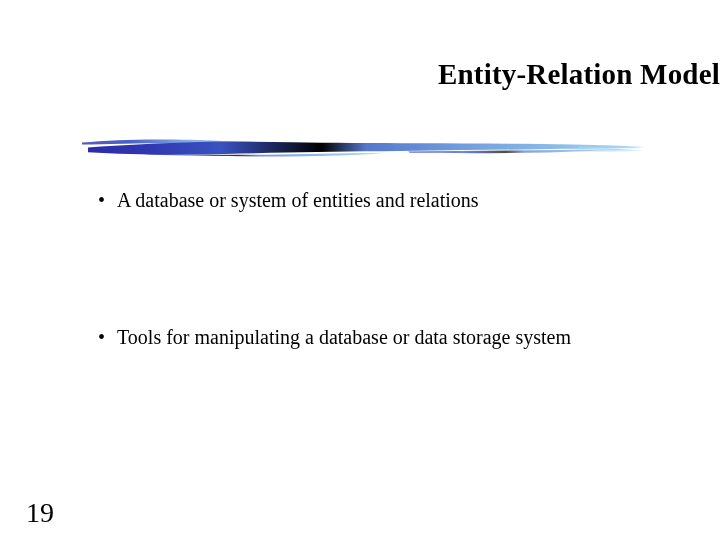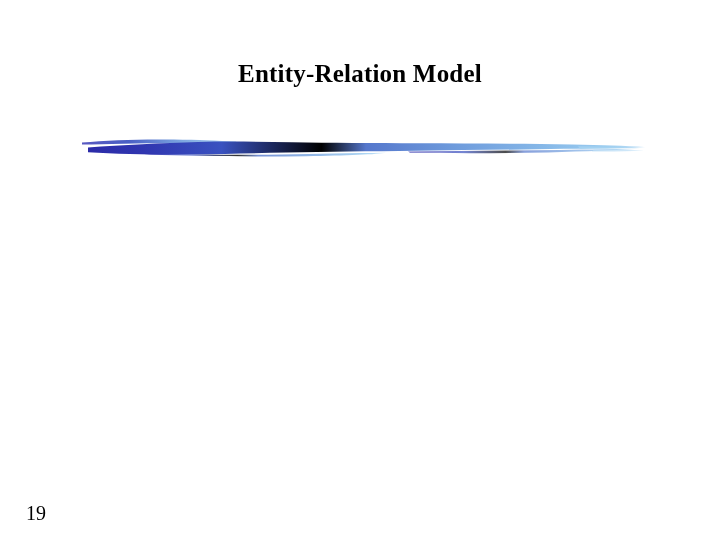--- a/index.html
+++ b/index.html
@@ -23,23 +23,23 @@
     height: 540px;
     background: #ffffff;
   }
 
   
   .slide-title {
     position: absolute;
     left: 0;
     top: 56px;
     width: 720px;
-    text-align: center;
+    text-align: right;
     font-family: "Liberation Serif", "DejaVu Serif", serif;
-    font-size: 25px;
+    font-size: 29px;
     font-weight: bold;
     color: #000000;
     letter-spacing: 0.2px;
     line-height: 36px;
     white-space: nowrap;
   }
 
   
   .divider {
     position: absolute;
@@ -78,21 +78,21 @@
   }
   .para-spacer-1 { height: 54px; }
   .para-spacer-2 { height: 54px; }
 
   
   .page-number {
     position: absolute;
     left: 26px;
     top: 500px;
     font-family: "Liberation Serif", "DejaVu Serif", serif;
-    font-size: 20px;
+    font-size: 28px;
     line-height: 26px;
     color: #000000;
   }
 </style>
 </head>
 <body>
 
 <div class="slide">
 
   <div class="slide-title">Entity-Relation Model</div>
@@ -139,24 +139,26 @@
       <path d="M330,23.6 C380,23.2 432,22.6 482,22.0 C512,21.6 540,21.2 562,20.6
                C540,22.4 508,23.6 470,24.4 C420,25.4 372,25.2 332,24.8 Z" fill="url(#brushGrad)" opacity="0.70"></path>
 
       <path d="M500,18.2 C524,18.4 548,18.9 568,19.6 C550,20.4 526,20.9 502,21.0 Z" fill="#A5D2F1" opacity="0.85"></path>
       <path d="M516,21.6 C534,21.8 552,22.2 566,22.8 C548,23.4 530,23.6 514,23.4 Z" fill="#BCDDF5" opacity="0.75"></path>
     </svg>
   </div>
 
   <div class="body-box">
 
+    <div class="bullet-para"><span class="bullet-glyph">•</span><span class="bullet-gap"></span><span>A database or system of entities and relations</span></div>
 
     <div class="para-spacer-1"></div>
 
 
     <div class="para-spacer-2"></div>
 
+    <div class="bullet-para"><span class="bullet-glyph">•</span><span class="bullet-gap"></span><span>Tools for manipulating a database or data storage system</span></div>
 
   </div>
 
   <div class="page-number">19</div>
 
 </div>
 
 </body></html>

